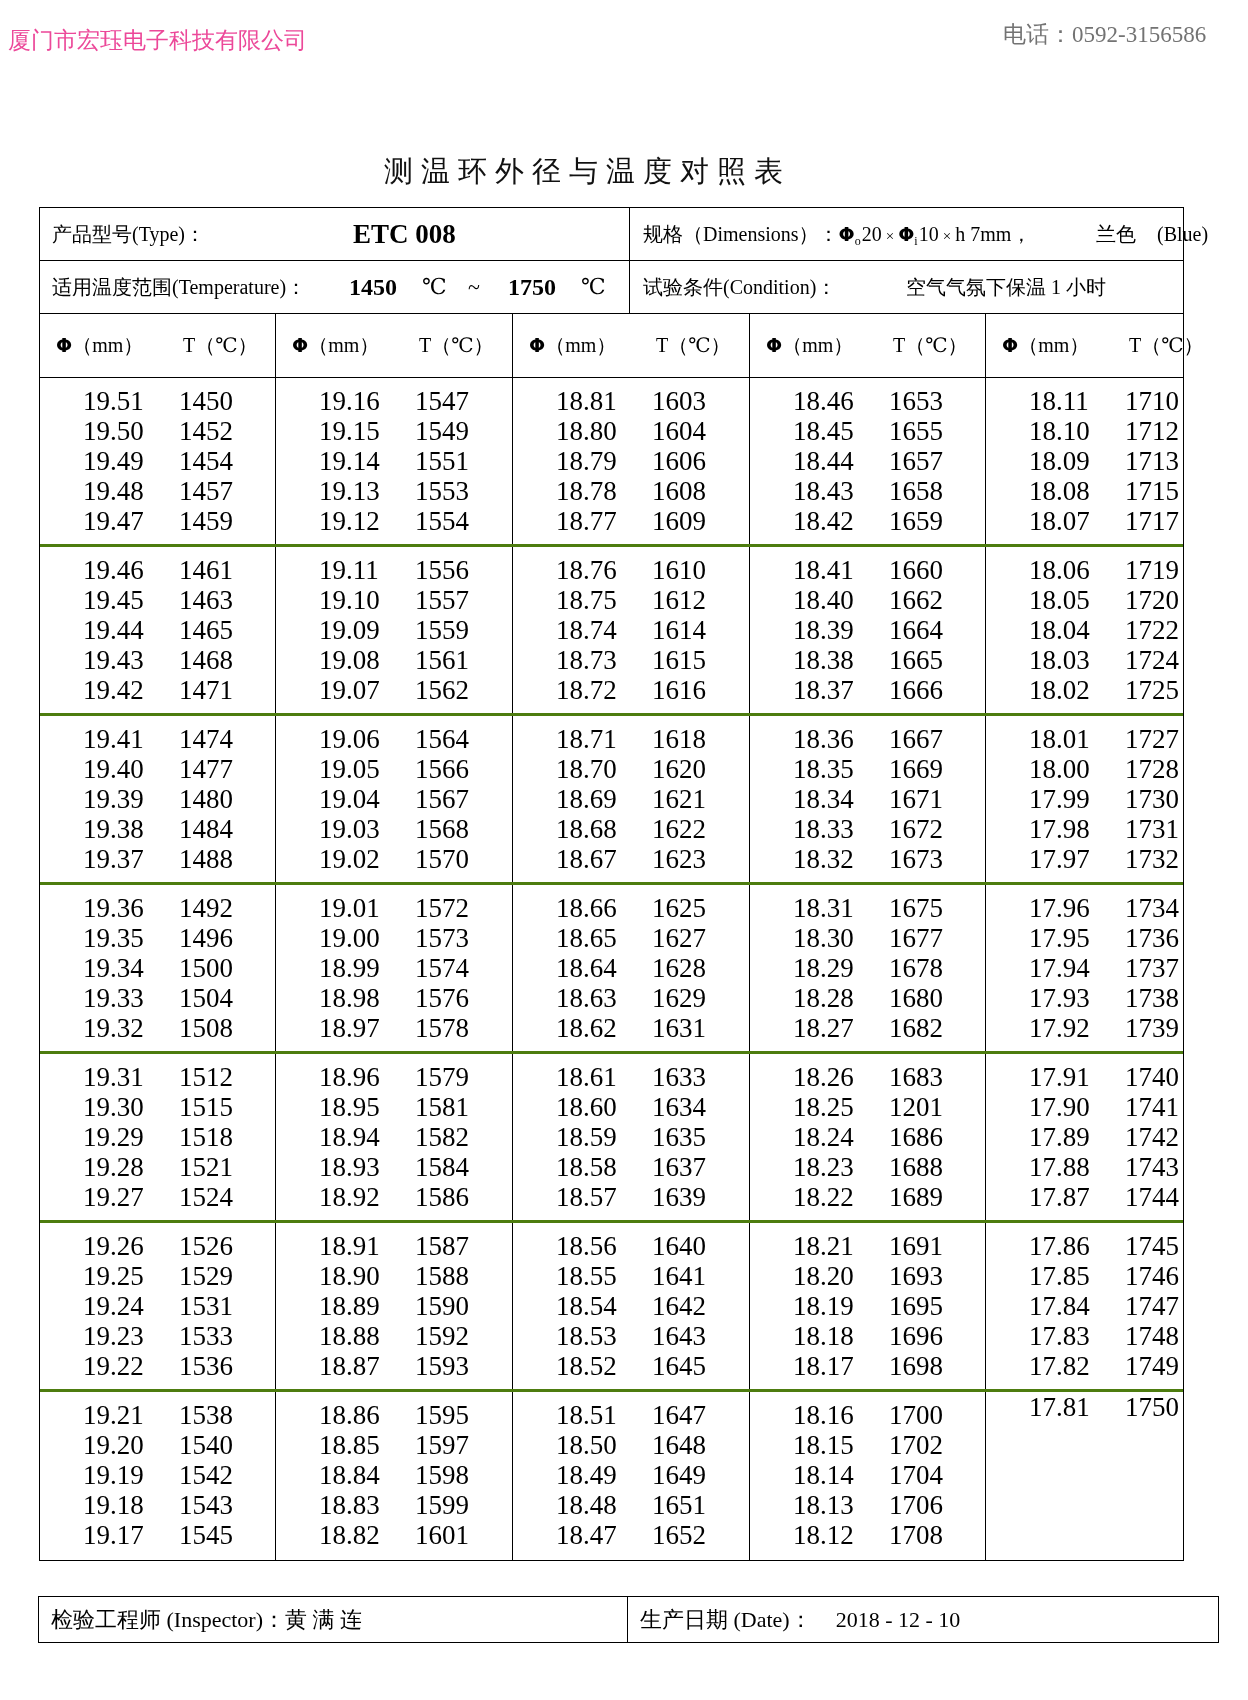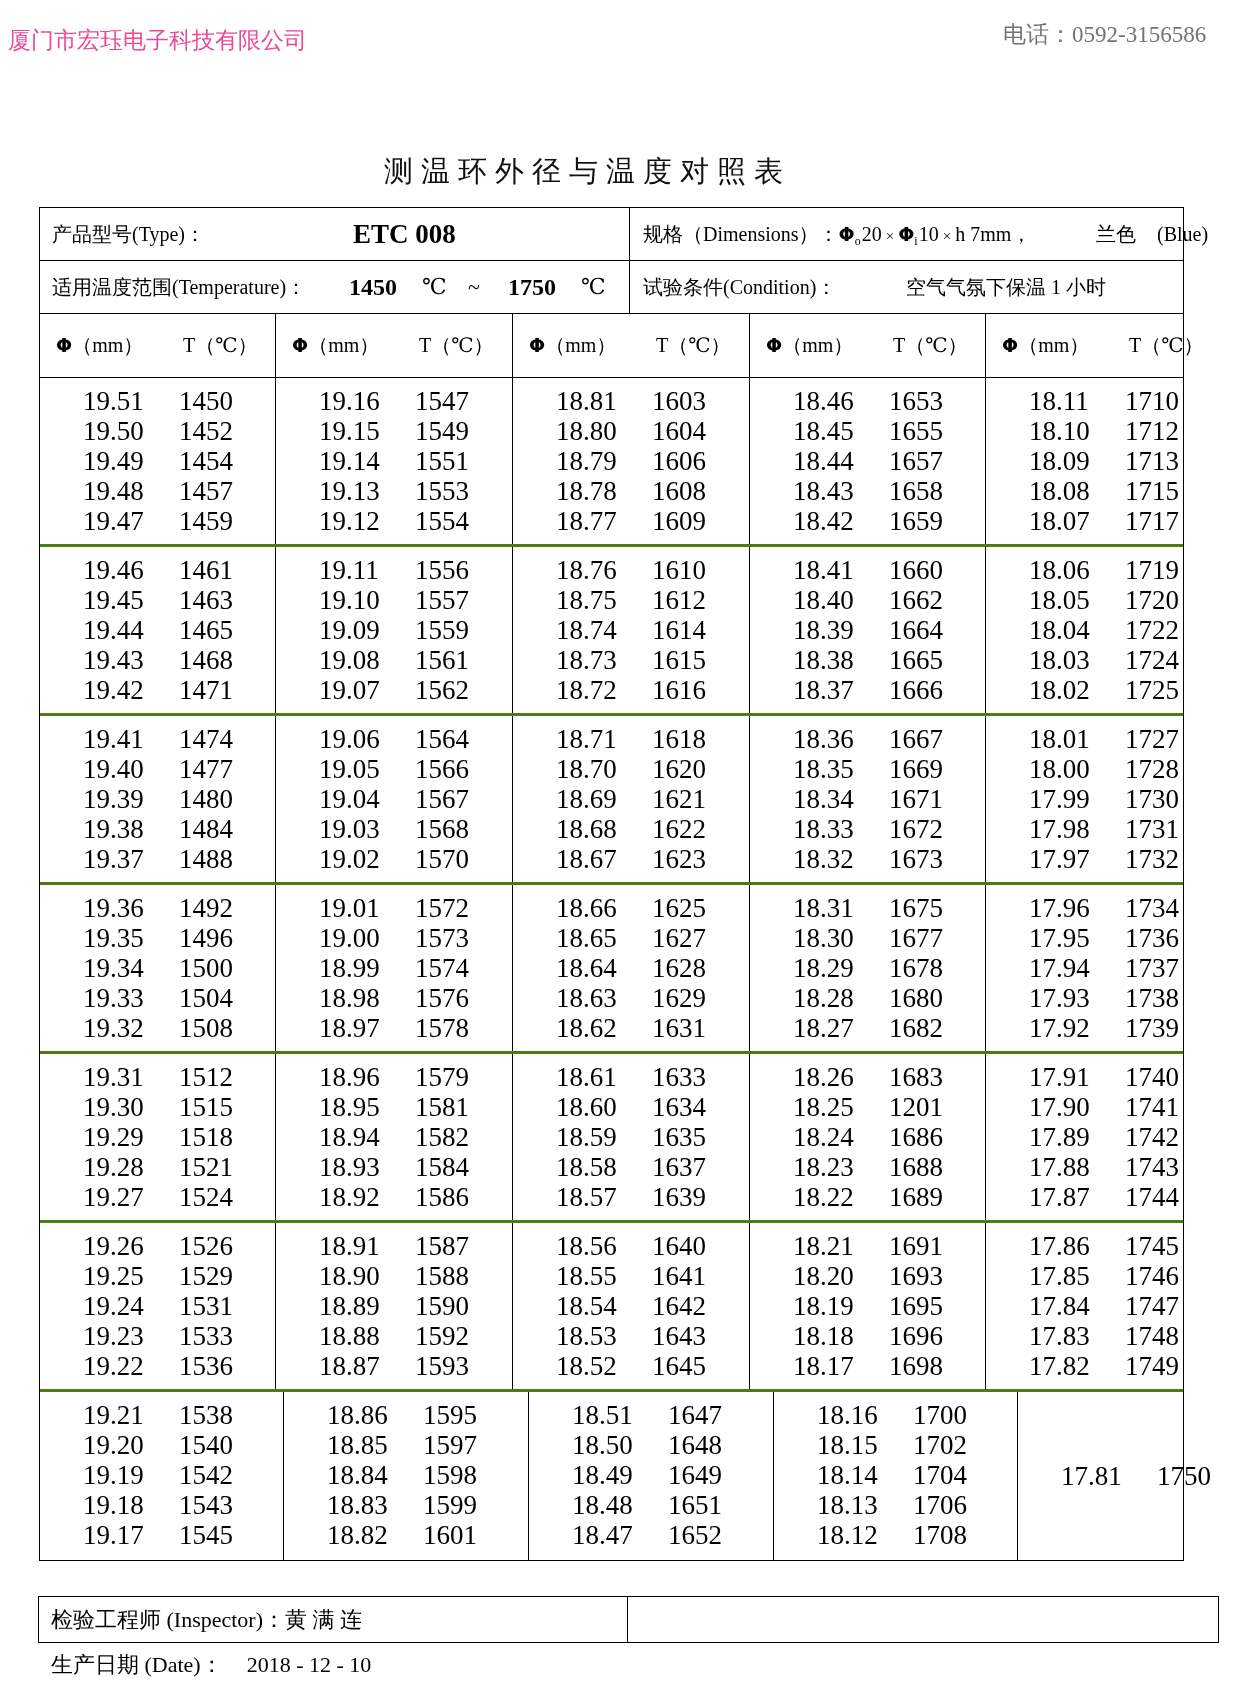--- a/index.html
+++ b/index.html
@@ -41,31 +41,31 @@
       grid-template-columns: 235px 237px 237px 236px 236px;
     }
     .cols > div { box-sizing: border-box; position: relative; }
     .cols > div + div { border-left: 1px solid #000; }
 
     .hdr { height: 64px; border-bottom: 1px solid #000; font-size: 20px; box-sizing: border-box; }
     .hdr .ph { position: absolute; left: 16px; top: 0; line-height: 63px; white-space: nowrap; }
     .hdr .tt { position: absolute; left: 143px; top: 0; line-height: 63px; white-space: nowrap; }
 
     .blk { height: 169px; border-bottom: 3px solid #4d7c0f; box-sizing: border-box; }
-    .blk:last-child { border-bottom: none; height: 168px; gap: 8px; }
+    .blk:last-child { border-bottom: none; height: 168px; }
     .blk .cell { padding-top: 8px; }
-    .blk .cell.single { padding-top: 0; display: flex; flex-direction: column; justify-content: center; }
+    .blk .cell.single { padding-top: 0; display: flex; flex-direction: column; justify-content: flex-start; }
     .r { position: relative; height: 30px; line-height: 30px; font-size: 27px; }
     .r .p { position: absolute; left: 43px; top: 0; }
     .r .t { position: absolute; left: 139px; top: 0; }
 
     
     .foot {
       position: absolute; left: 38px; top: 1596px; width: 1181px; height: 47px;
-      box-sizing: border-box; border: 1px solid #000; display: flex; font-size: 22px; flex-direction: column;
+      box-sizing: border-box; border: 1px solid #000; display: flex; font-size: 22px;
     }
     .foot .fl { width: 589px; border-right: 1px solid #000; padding-left: 12px; line-height: 45px; white-space: nowrap; box-sizing: border-box; }
     .foot .fr { flex: 1; padding-left: 12px; line-height: 45px; white-space: nowrap; }
     .foot .date-val { margin-left: 24px; }
   </style>
 </head>
 <body>
 
 <div class="company">厦门市宏珏电子科技有限公司</div>
 <div class="phone"><span>电话：</span><span>0592-3156586</span></div>

